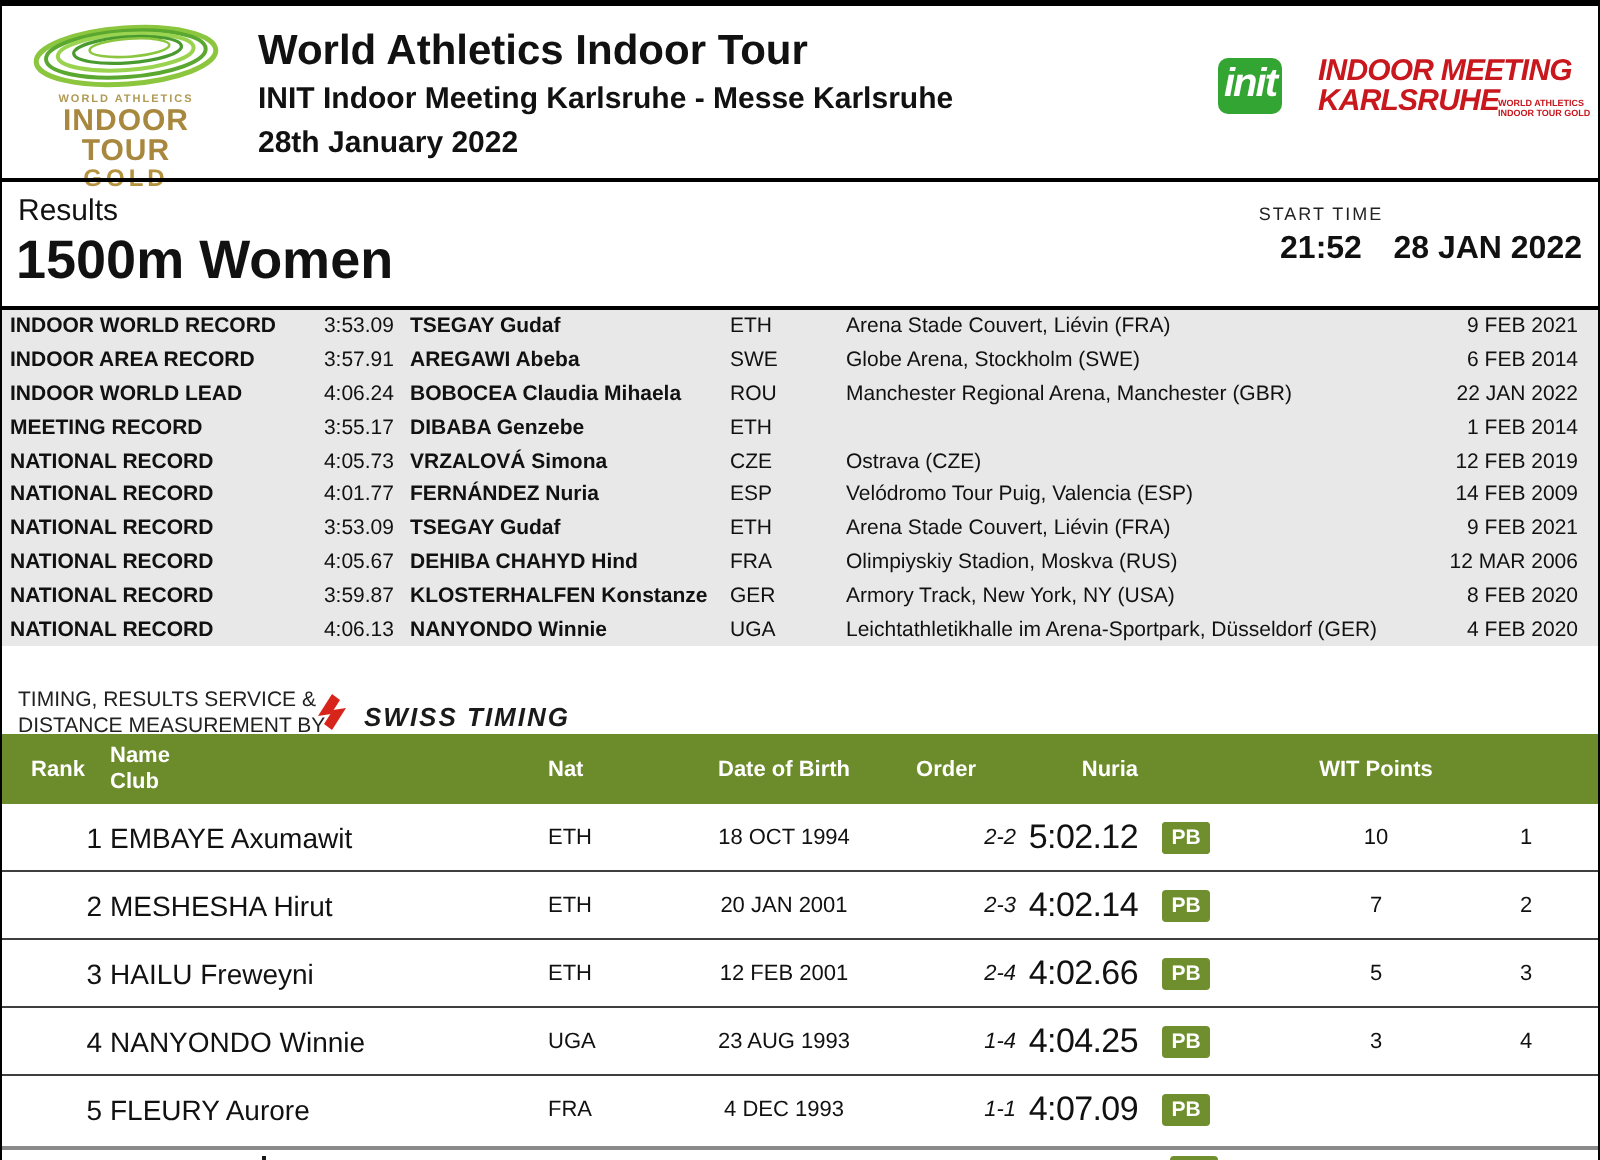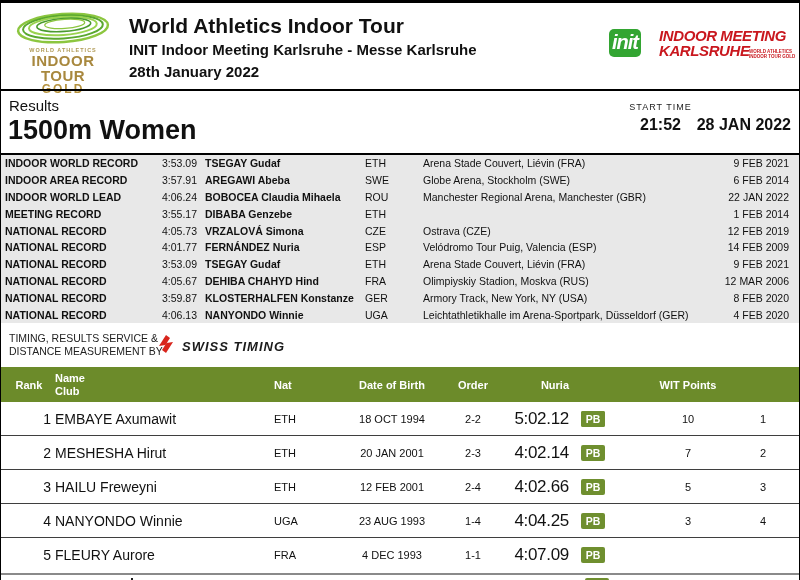--- a/index.html
+++ b/index.html
@@ -45,21 +45,21 @@
   .rec-row { position:relative; height:16.8px; font-size:10.5px; }
   .rec-row span { position:absolute; top:50%; transform:translateY(-50%); white-space:nowrap; }
   .rec-type  { left:4px; font-weight:bold; }
   .rec-mark  { left:150px; width:46px; text-align:right; }
   .rec-name  { left:204px; font-weight:bold; }
   .rec-nat   { left:364px; }
   .rec-venue { left:422px; }
   .rec-date  { right:10px; }
 
   
-  .timing { position:absolute; left:0; top:323px; width:100%; height:40px;padding-left:29px; }
+  .timing { position:absolute; left:0; top:335px; width:100%; height:40px;padding-left:29px; }
   .timing-text { position:absolute; left:8px; top:6px; font-size:10.5px; line-height:13px; color:#222; }
   .st-logo { position:absolute; left:155px; top:8px; height:24px; display:flex; align-items:center; }
   .st-brand { font-size:13px; font-weight:bold; font-style:italic; letter-spacing:1px; color:#1a1a1a; margin-left:6px; }
 
   
   .thead { position:absolute; left:0; top:366px; width:100%; height:33px; background:#6c8b2a; color:#fff; font-size:11px; font-weight:bold; }
   .thead .cell { position:absolute; }
   .th-rank   { left:0;   width:56px; text-align:center; line-height:33px; }
   .th-name   { left:54px; top:3px; line-height:13px; }
   .th-nat    { left:273px; line-height:33px; }
@@ -70,21 +70,21 @@
   .th-wit    { left:720px; width:68px; top:3px; text-align:left; line-height:13px;margin-top:43px; }
 
   .tbody { position:absolute; left:0; top:399px; width:100%; }
   .trow { position:relative; height:34px; border-bottom:1.5px solid #3f3f3f; }
   .trow:last-child { border-bottom:none; }
   .trow span { position:absolute; top:50%; transform:translateY(-50%); white-space:nowrap; }
   .td-rank   { left:0; width:50px; text-align:right; font-size:14px; }
   .td-name   { left:54px; font-size:14px; }
   .td-nat    { left:273px; font-size:11px; }
   .td-dob    { left:345px; width:92px; text-align:center; font-size:11px; }
-  .td-order  { left:437px; width:70px; text-align:center; font-size:11px; }
+  .td-order  { left:437px; width:70px; text-align:right; font-size:11px;font-style:italic; }
   .td-result { left:496px; width:76px; text-align:right; padding-right:4px; font-size:17px; letter-spacing:-0.3px; }
   .td-badges { left:580px; display:flex; gap:4px; }
   .badge { display:inline-block; min-width:24px; height:16px; background:#6f8f2f; color:#fff; font-size:10.5px; font-weight:bold;
            text-align:center; line-height:16px; border-radius:2px; padding:0 2px; }
   .td-points { left:650px; width:74px; text-align:center; font-size:11px; }
   .td-rankwit{ left:728px; width:68px; text-align:center; font-size:11px; }
 
   .bottom-divider { position:absolute; left:0; top:570px; width:100%; height:2px; background:#8a8a8a; }
   .partial-row { position:absolute; left:0; top:572px; width:100%; height:8px; overflow:hidden; }
   .partial-stub { position:absolute; left:130px; top:3px; width:2px; height:6px; background:#1a1a1a; }

